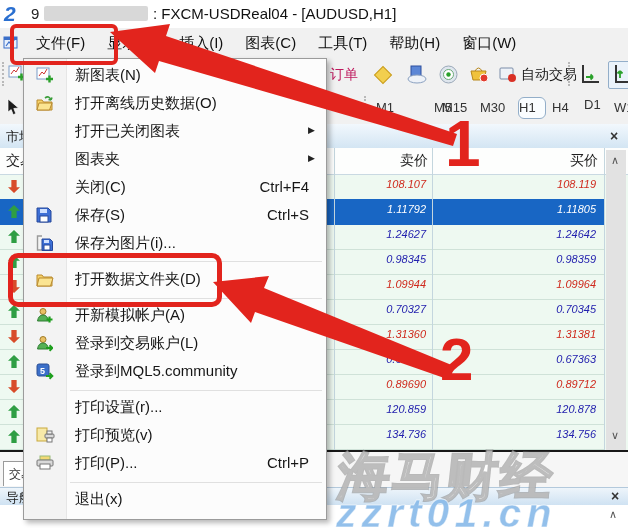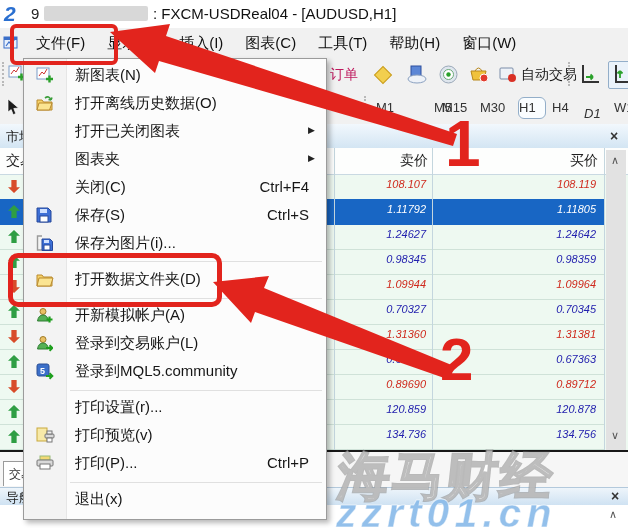--- a/index.html
+++ b/index.html
@@ -171,21 +171,21 @@
         </svg>
     </span>
     <span class="abs" style="left:341px;top:11px;font-size:8px;color:#333;">▼</span>
     <div class="abs grip" style="left:364px;top:4px;"></div>
     <span class="abs tf" style="left:376px;top:6px;width:24px;">M1</span>
     <span class="abs tf" style="left:410px;top:6px;width:24px;margin-left:24px;">M5</span>
     <span class="abs tf" style="left:442px;top:6px;width:30px;">M15</span>
     <span class="abs tf" style="left:480px;top:6px;width:30px;">M30</span>
     <span class="abs tf sel" style="left:518px;top:5px;width:26px;">H1</span>
     <span class="abs tf" style="left:552px;top:6px;width:24px;">H4</span>
-    <span class="abs tf" style="left:584px;top:12px;width:24px;font-style:italic;">D1</span>
+    <span class="abs tf" style="left:584px;top:3px;width:24px;">D1</span>
     <span class="abs tf" style="left:614px;top:6px;width:24px;">W1</span>
   </div>
 
   <div class="abs mwatch">
     <div class="abs mw-title">
       <span class="abs mw-title-text">市场报价</span>
       <span class="abs closex" style="left:610px;top:5px;">×</span>
     </div>
     <div class="abs mw-head">
       <span class="abs" style="left:6px;top:4px;font-size:14px;color:#222;white-space:nowrap;">交易品种</span>

